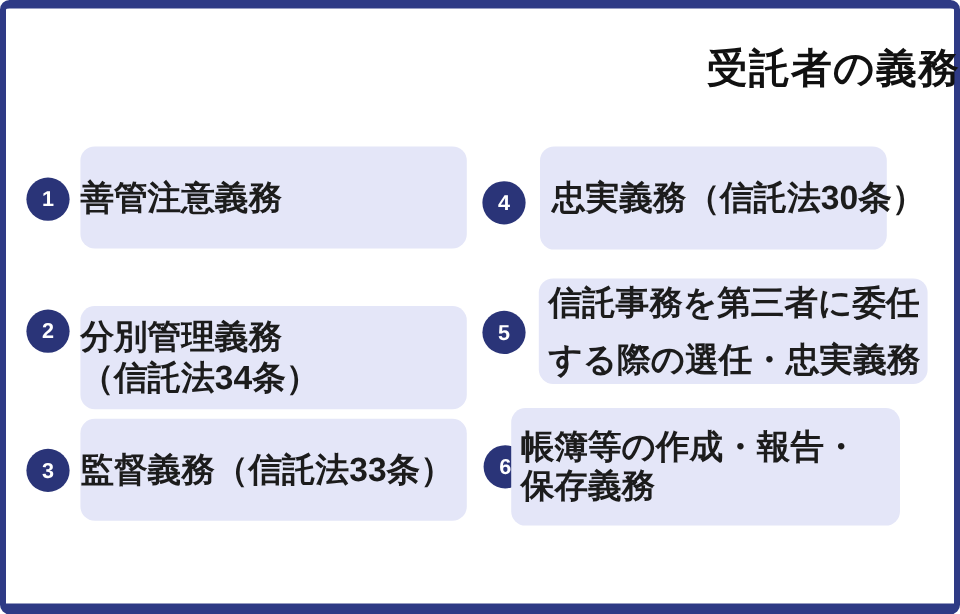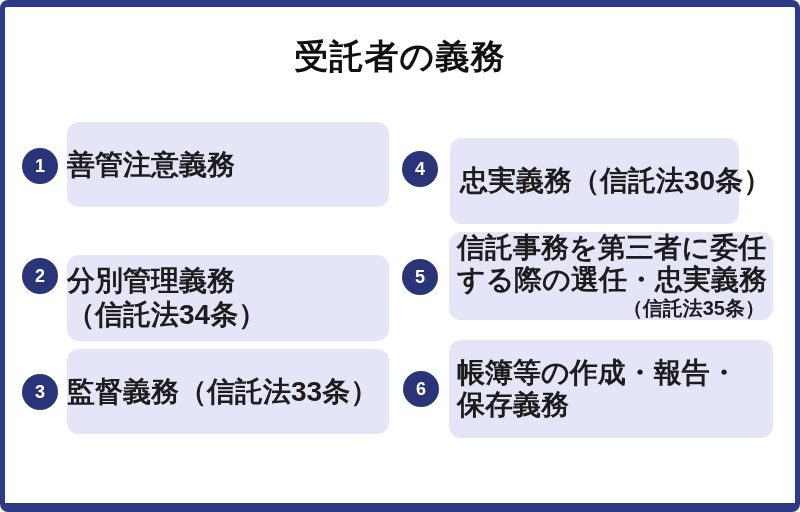--- a/index.html
+++ b/index.html
@@ -17,21 +17,21 @@
     border-color: #2e3a85;
     border-width: 7px 5px 9px 5px;
     border-radius: 8px;
     pointer-events: none;
   }
   .title {
     position: absolute;
     top: 34px;
     left: 0;
     width: 100%;
-    text-align: center;
+    text-align: right;
     font-size: 34px;
     font-weight: 700;
     color: #111111;
     letter-spacing: 1px;
   }
   .item { position: absolute; }
   .badge {
     position: absolute;
     width: 36px;
     height: 36px;
@@ -90,32 +90,31 @@
 
 <div class="item">
   <div class="badge" style="left:22px; top:374px;">3</div>
   <div class="card" style="left:67px; top:349px; width:322px; height:85px;">
     <div class="line">監督義務（信託法33条）</div>
   </div>
 </div>
 
 <div class="item">
   <div class="badge" style="left:402px; top:151px;">4</div>
-  <div class="card" style="left:450px; top:138px; width:289px; height:86px; padding:0 10px;">
+  <div class="card" style="left:450px; top:122px; width:289px; height:86px; padding:0 10px;">
     <div class="line">忠実義務（信託法30条）</div>
   </div>
 </div>
 
 <div class="item">
   <div class="badge" style="left:402px; top:259px;">5</div>
-  <div class="card tight" style="left:449px; top:232px; width:324px; height:88px; padding:0 8px;">
+  <div class="card tight" style="left:449px; top:232px; width:324px; height:88px; padding:0 8px;gap:15px;">
     <div class="line">信託事務を第三者に委任</div>
     <div class="line">する際の選任・忠実義務</div>
-    <div class="note">（信託法35条）</div>
   </div>
 </div>
 
 <div class="item">
   <div class="badge" style="left:403px; top:371px;">6</div>
-  <div class="card tight wrap" style="left:449px; top:340px; width:324px; height:98px; padding:0 8px;">
+  <div class="card tight wrap" style="left:426px; top:340px; width:324px; height:98px; padding:0 8px;">
     <div class="line">帳簿等の作成・報告・保存義務</div>
   </div>
 </div>
 
 </body></html>

